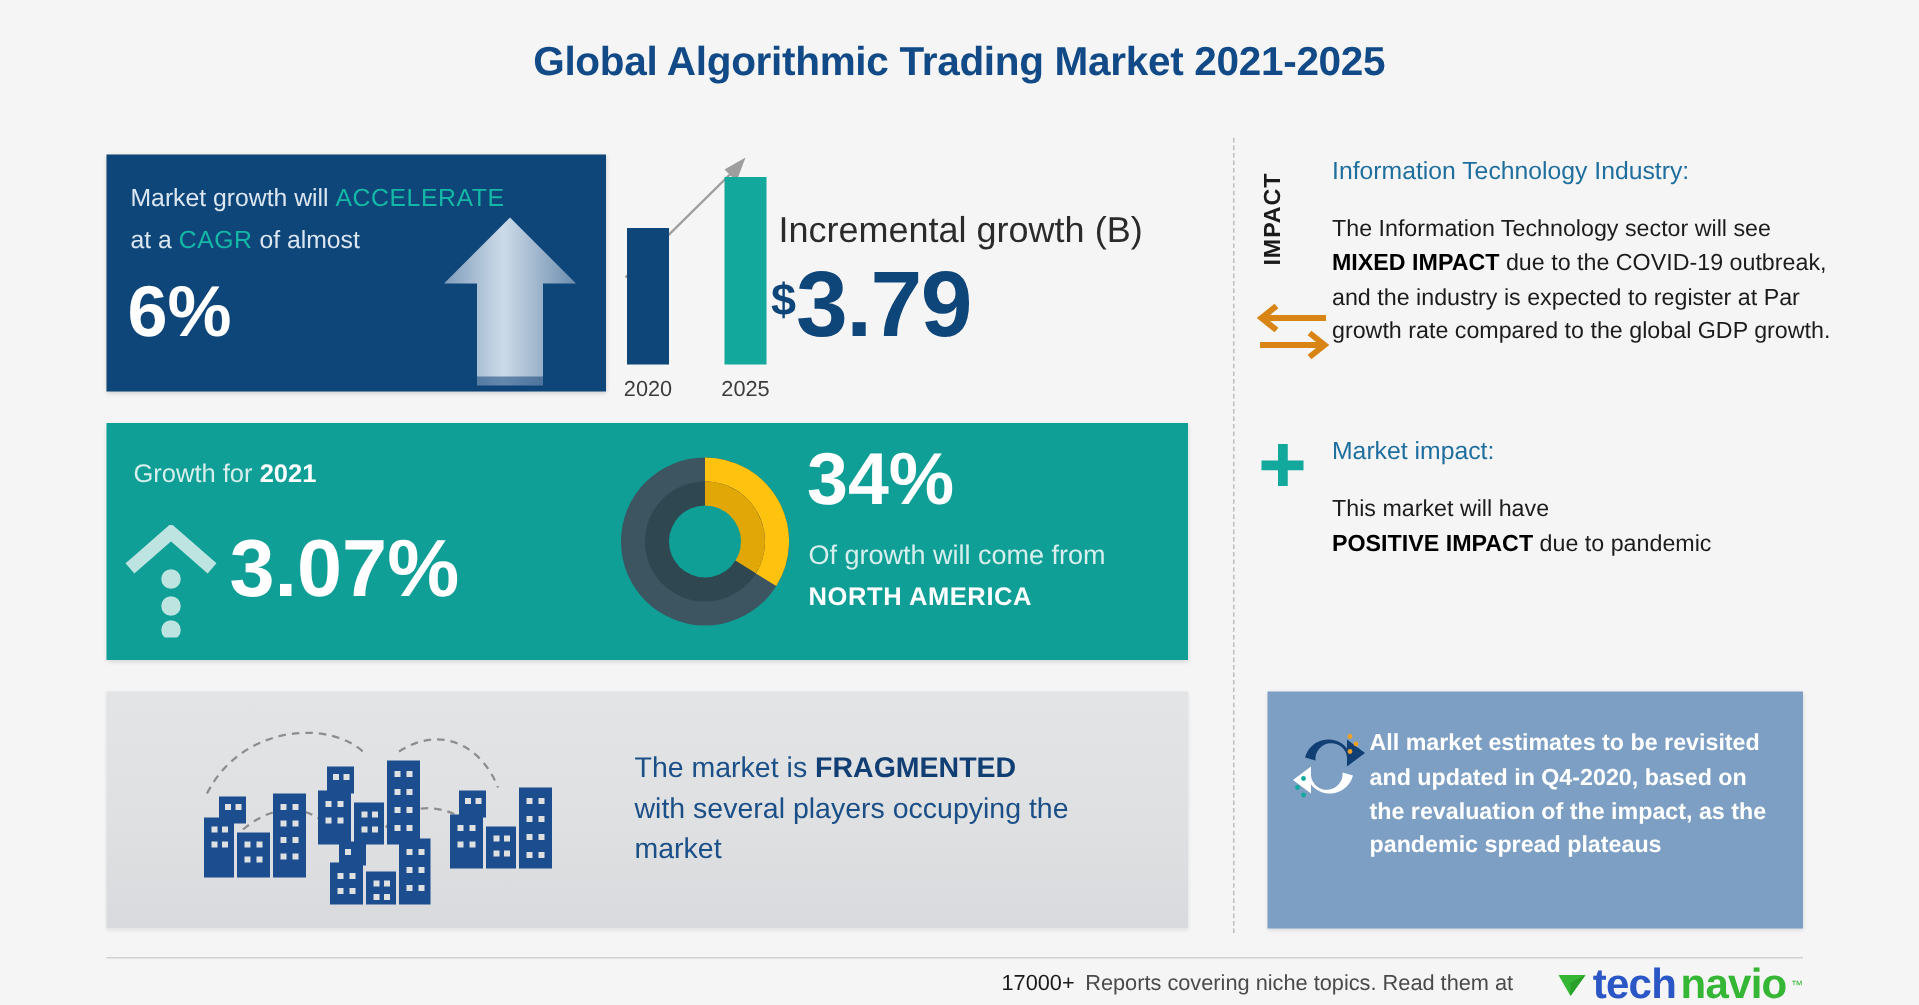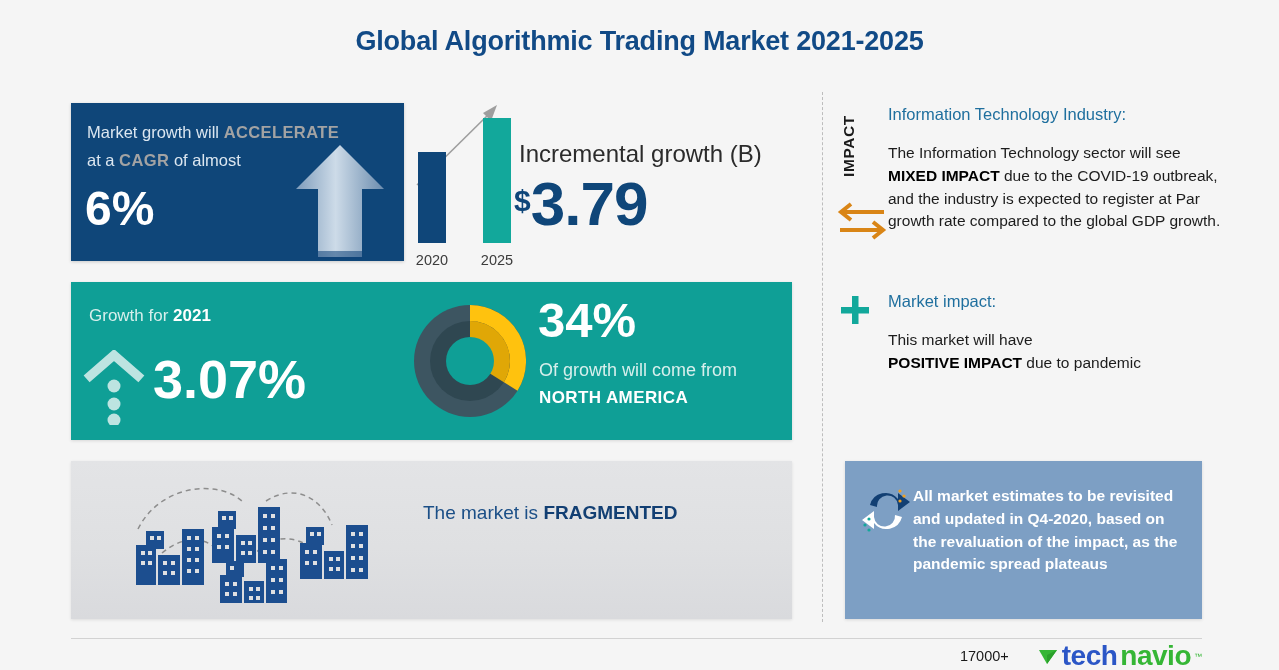--- a/index.html
+++ b/index.html
@@ -28,21 +28,21 @@
     overflow:hidden;
   }
   .card-navy .line1{
     position:absolute;left:16px;top:20px;
     font-size:16.5px;color:#dbe6f0;white-space:nowrap;
   }
   .card-navy .line2{
     position:absolute;left:16px;top:48px;
     font-size:16.5px;color:#dbe6f0;white-space:nowrap;
   }
-  .card-navy b{font-weight:bold;color:#a3a3a3;letter-spacing:.4px;}
+  .card-navy b{font-weight:normal;color:#14b8a6;letter-spacing:.4px;}
   .card-navy .big{
     position:absolute;left:14px;top:82px;
     font-size:48px;font-weight:bold;color:#ffffff;line-height:1;
   }
   .arrow-up{
     position:absolute;right:18px;bottom:0px;width:92px;height:120px;
   }
 
   
   .bars{position:absolute;left:405px;top:95px;width:400px;height:175px;}
@@ -356,20 +356,21 @@
         <rect x="235" y="65" width="4" height="4"></rect>
           <rect x="243" y="65" width="4" height="4"></rect>
         <rect x="235" y="77" width="4" height="4"></rect>
           <rect x="243" y="77" width="4" height="4"></rect>
         <rect x="235" y="89" width="4" height="4"></rect>
           <rect x="243" y="89" width="4" height="4"></rect>
       </g>
     </svg>
     <div class="frag-text">
       <span>The market is </span><b>FRAGMENTED</b><br>
+      <span>with several players occupying the market</span>
     </div>
   </div>
 
   <div class="divider"></div>
 
   <div class="impact-label">IMPACT</div>
 
   <div class="it-head">Information Technology Industry:</div>
   <div class="it-body">
     <span>The Information Technology sector will see </span><b>MIXED IMPACT</b><span> due to the COVID-19 outbreak, and the industry is expected to register at Par growth rate compared to the global GDP growth.</span>
@@ -403,20 +404,21 @@
       <circle cx="9" cy="34" r="1.6" fill="#12a89b"></circle>
       <circle cx="5" cy="40" r="1.6" fill="#12a89b"></circle>
       <circle cx="9" cy="45" r="1.6" fill="#12a89b"></circle>
     </svg>
     <div class="steel-text">All market estimates to be revisited and updated in Q4-2020, based on the revaluation of the impact, as the pandemic spread plateaus</div>
   </div>
 
   <div class="foot-rule"></div>
   <div class="footer">
     <span class="foot-count">17000+</span>
+    <span class="foot-text">Reports covering niche topics. Read them at</span>
     <span class="logo">
       <svg width="21" height="21" viewBox="0 0 21 21">
         <polygon points="1,4 19,4 9,18" fill="#35b635"></polygon>
         <polygon points="9,18 9,9 19,4" fill="#2aa02a"></polygon>
       </svg>
       <span class="logo-word logo-tech">tech</span>
         <span class="logo-word logo-navio">navio</span>
         <span class="logo-tm">™</span>
     </span>
   </div>

